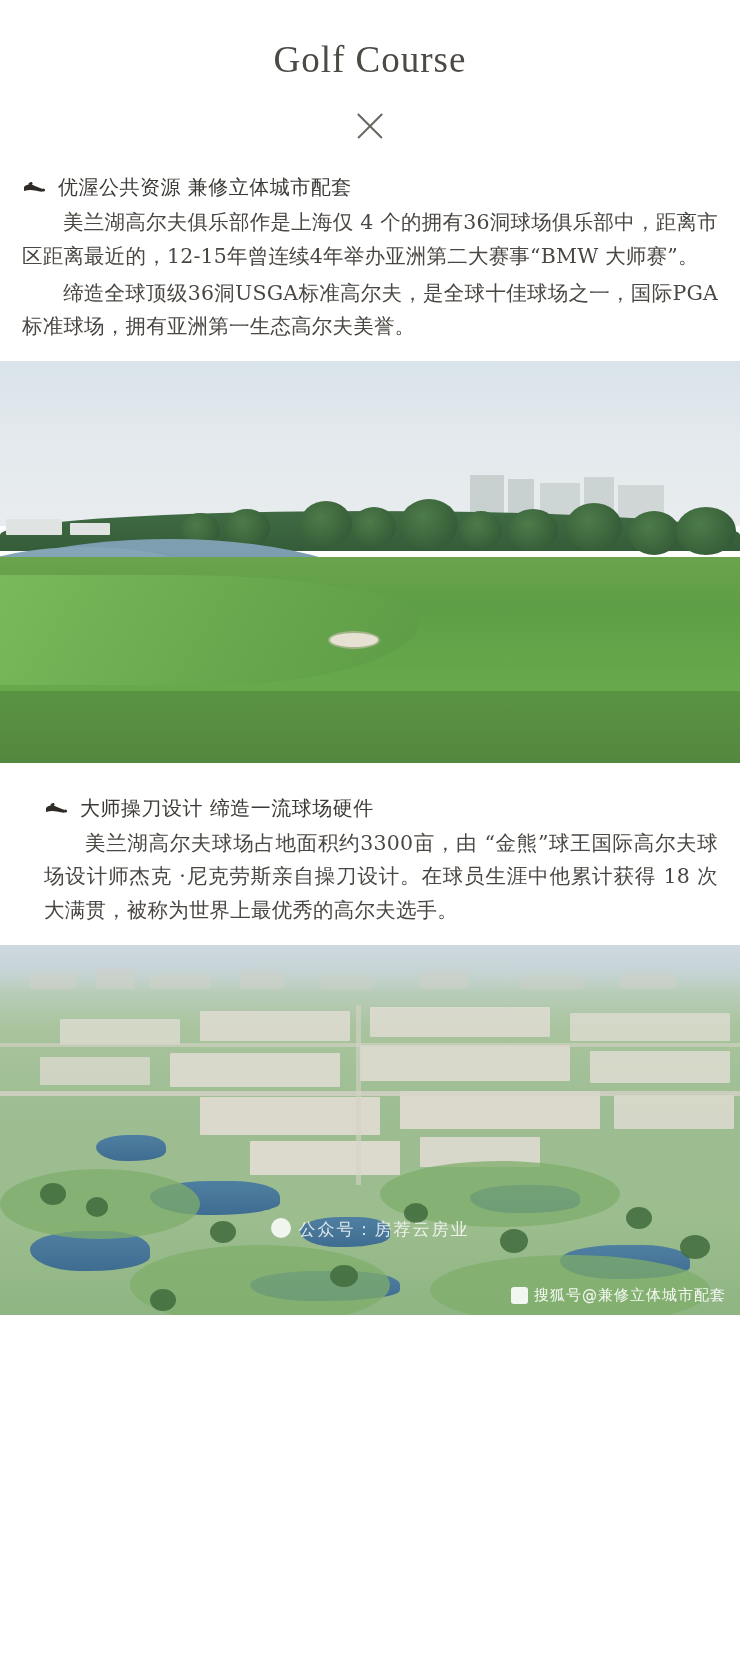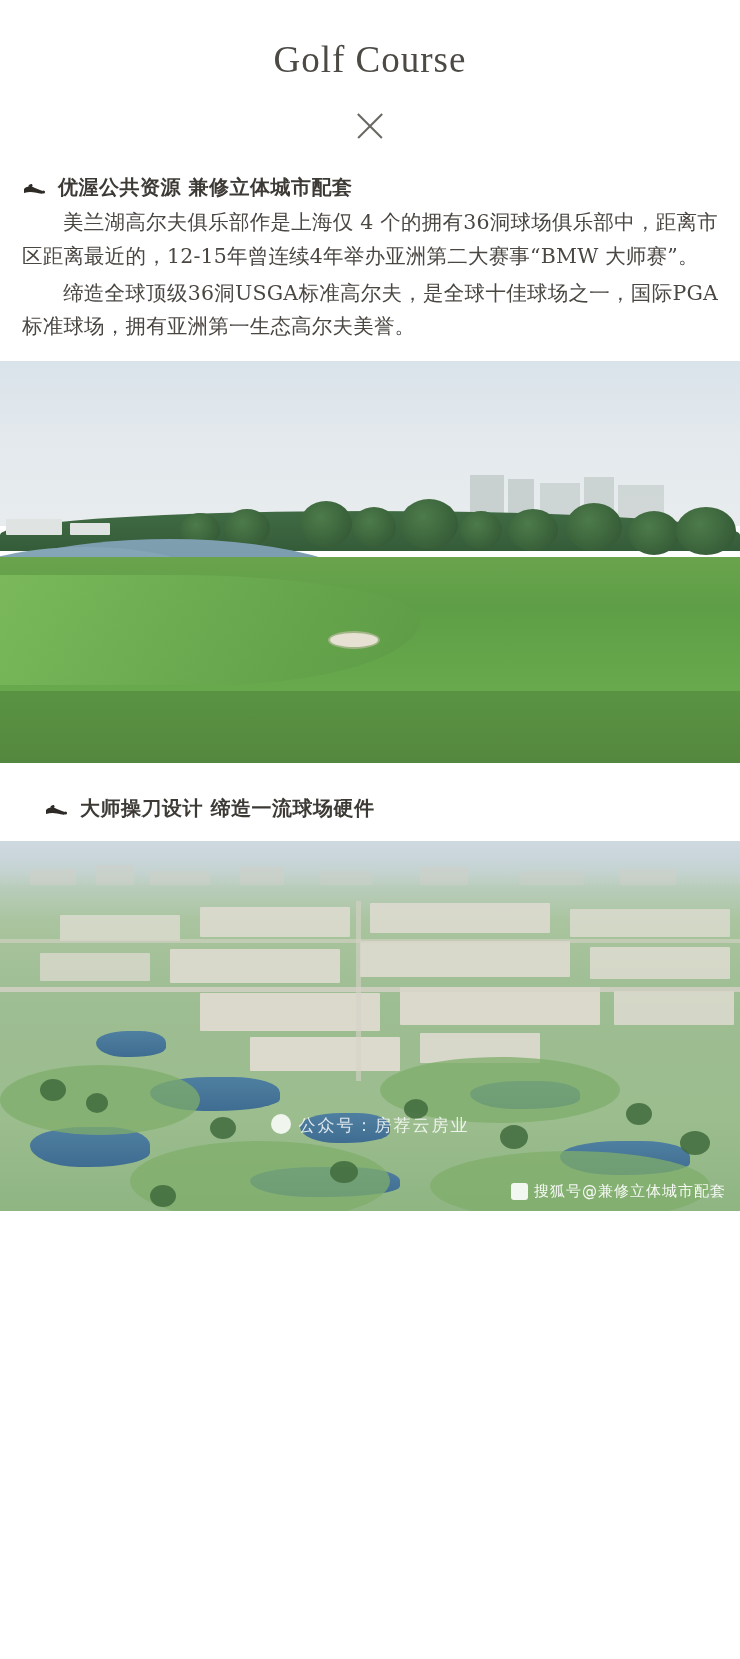--- a/index.html
+++ b/index.html
@@ -60,24 +60,23 @@
   }
   .divider-mark:before { transform: rotate(45deg); }
   .divider-mark:after  { transform: rotate(-45deg); }
 
   
   .section {
     padding: 0 22px;
   }
   .lead-row {
     display: flex;
-    align-items: flex-end;
+    align-items: flex-start;
     gap: 10px;
     margin: 26px 0 4px 0;
-    font-weight: bold;
   }
   .hand-icon {
     flex: 0 0 auto;
     width: 26px;
     height: 22px;
     margin-top: 6px;
   }
   .lead-text {
     font-family: "DejaVu Serif", "Liberation Serif", serif;
     font-size: 20px;
@@ -284,20 +283,21 @@
 
   <div class="section second">
     <div class="lead-row">
       <svg class="hand-icon" viewBox="0 0 26 22">
         <path d="M2 9 C5 6, 9 6, 13 8 L18 10 C20 10.5, 21 11, 21 12.2 C21 13.6, 19.5 14, 18 13.6 L13 12.4 C10 11.8, 6 11.6, 2 13 Z" fill="#2e2b27"></path>
         <path d="M6 6.5 C7.6 4.2, 9.2 3.6, 10.2 4.4 C11 5.1, 10.4 6.6, 9.2 7.3" fill="#2e2b27"></path>
         <circle cx="21.5" cy="12" r="1.6" fill="#2e2b27"></circle>
       </svg>
       <div class="lead-text">大师操刀设计 缔造一流球场硬件</div>
     </div>
+    <p class="para">美兰湖高尔夫球场占地面积约3300亩，由 “金熊”球王国际高尔夫球场设计师杰克 ·尼克劳斯亲自操刀设计。在球员生涯中他累计获得 18 次大满贯，被称为世界上最优秀的高尔夫选手。</p>
   </div>
 
   <div class="photo photo-2">
     <div class="p2-bg"></div>
     <div class="p2-haze"></div>
 
     <div class="p2-blk" style="left:30px; top:28px; width:46px; height:16px; opacity:.55;"></div>
     <div class="p2-blk" style="left:96px; top:24px; width:38px; height:20px; opacity:.5;"></div>
     <div class="p2-blk" style="left:150px; top:30px; width:60px; height:14px; opacity:.5;"></div>
     <div class="p2-blk" style="left:240px; top:26px; width:44px; height:18px; opacity:.5;"></div>

